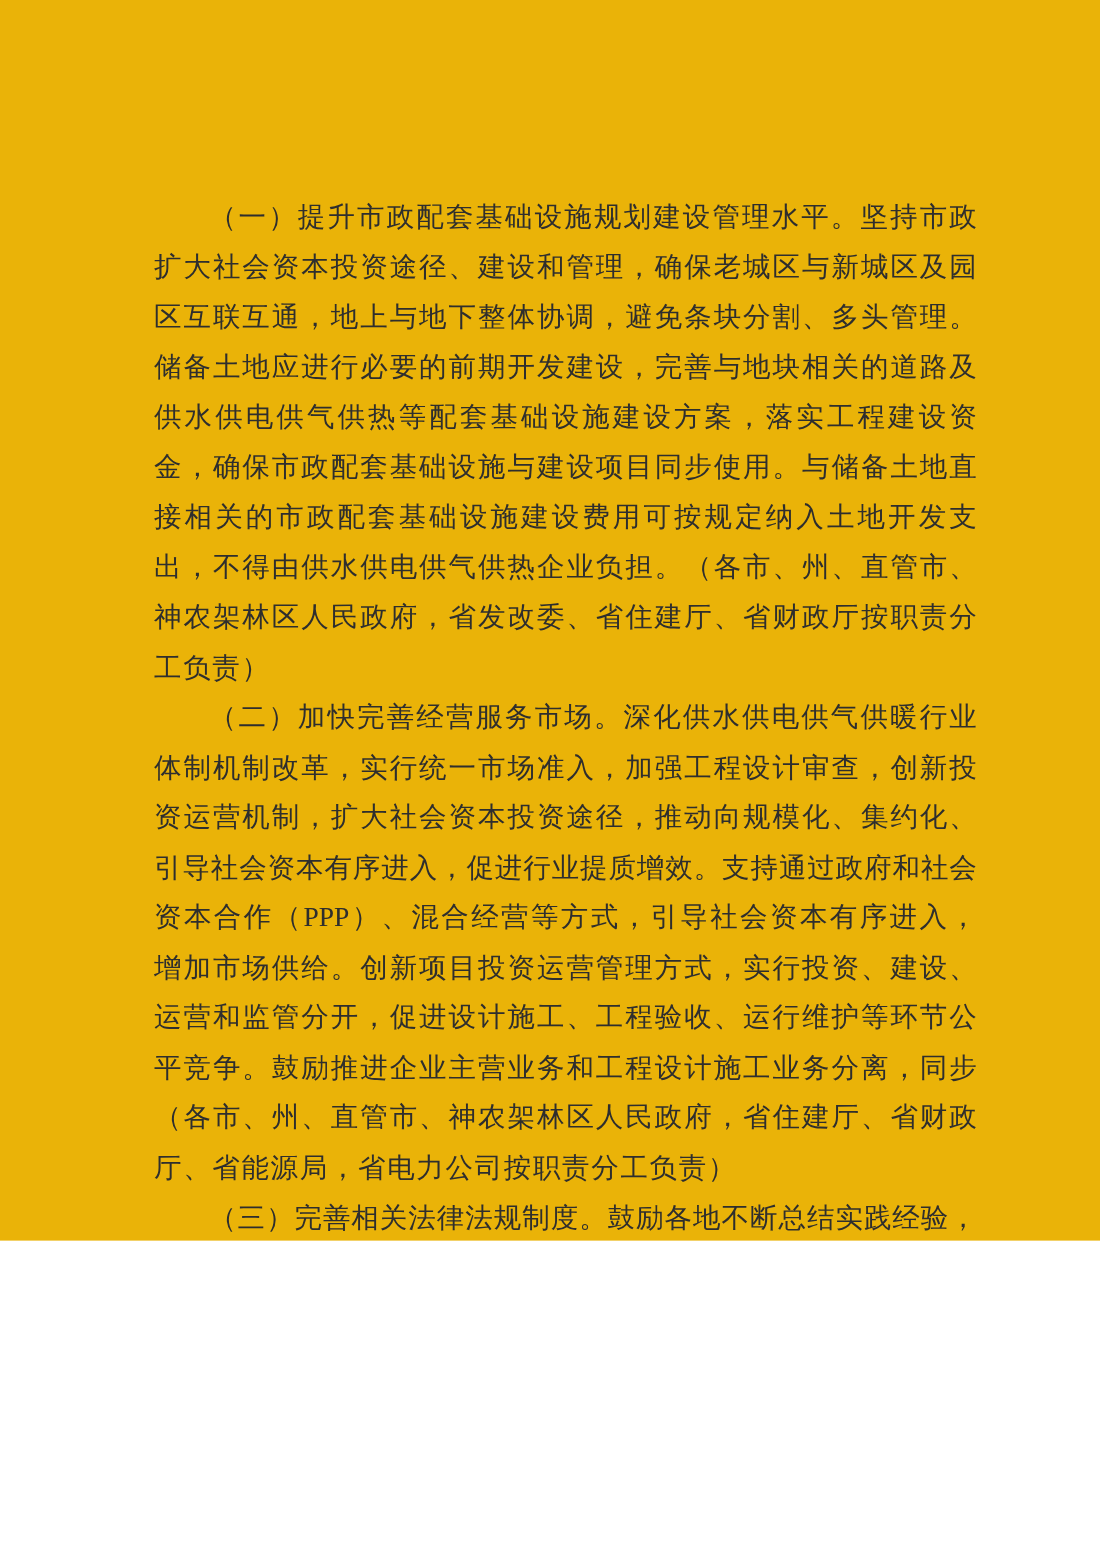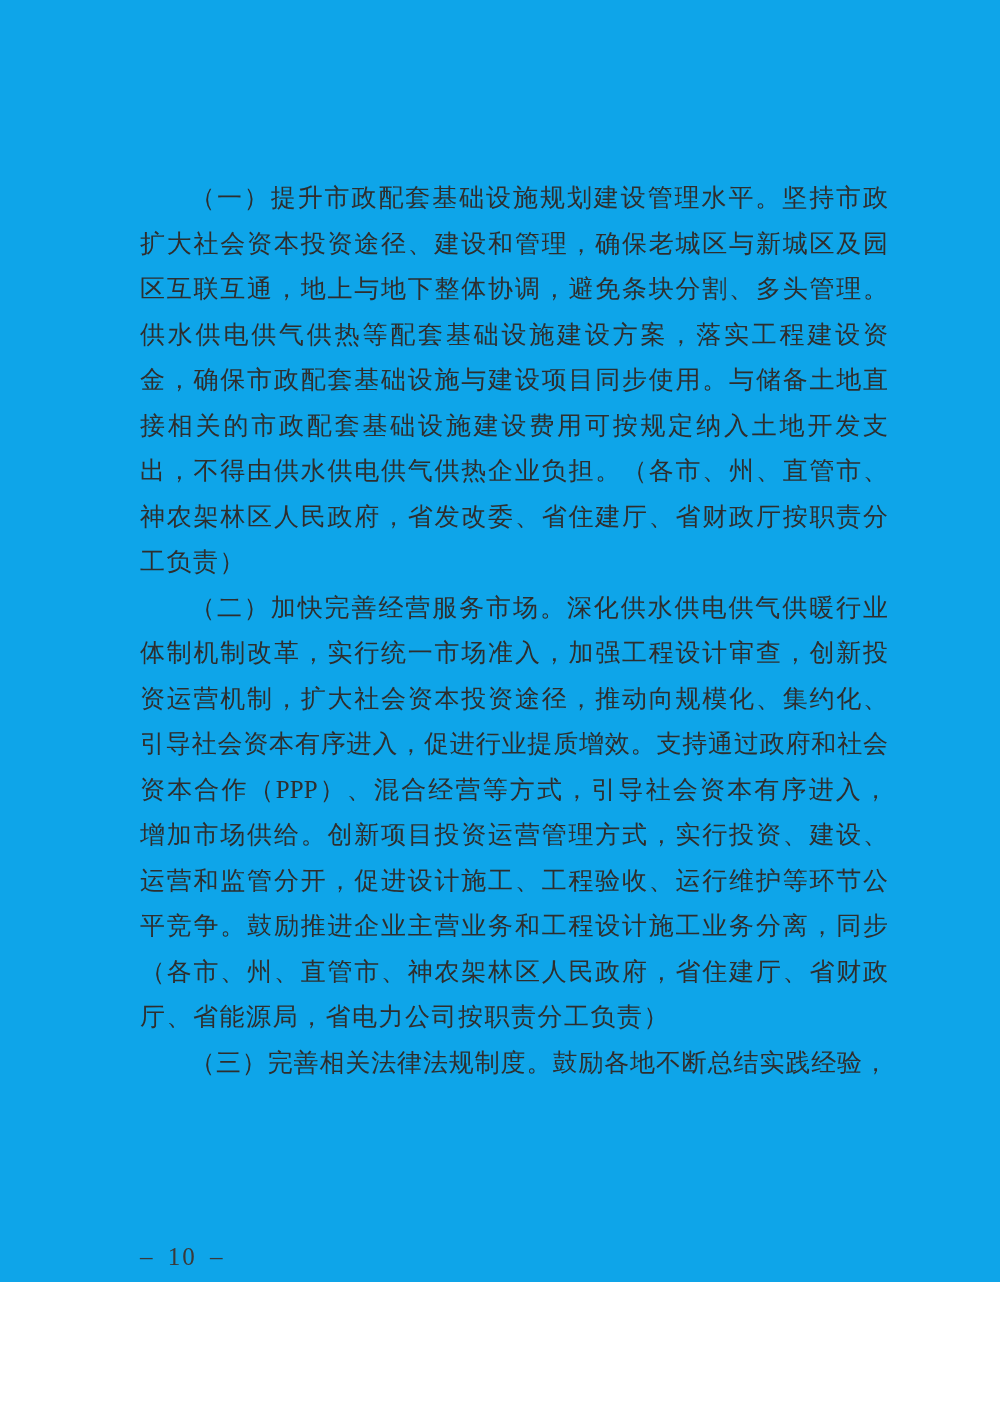--- a/index.html
+++ b/index.html
@@ -3,22 +3,22 @@
 <meta charset="utf-8">
 <style>
   html, body {
     margin: 0;
     padding: 0;
     background: #ffffff;
   }
   .page {
     position: relative;
     width: 1000px;
-    height: 1282px;
-    background: #0ea5e9;
+    height: 1128px;
+    background: #eab308;
     font-family: "Liberation Serif", "DejaVu Serif", serif;
     color: #2e2e2e;
     overflow: hidden;
   }
   .text-block {
     position: absolute;
     left: 140px;
     top: 175px;
     width: 748px;
     font-size: 25px;
@@ -49,20 +49,21 @@
   }
 </style>
 </head>
 <body>
 
 <div class="page">
   <div class="text-block">
     <div class="line indent">（一）提升市政配套基础设施规划建设管理水平。坚持市政</div>
     <div class="line">扩大社会资本投资途径、建设和管理，确保老城区与新城区及园</div>
     <div class="line">区互联互通，地上与地下整体协调，避免条块分割、多头管理。</div>
+    <div class="line">储备土地应进行必要的前期开发建设，完善与地块相关的道路及</div>
     <div class="line">供水供电供气供热等配套基础设施建设方案，落实工程建设资</div>
     <div class="line">金，确保市政配套基础设施与建设项目同步使用。与储备土地直</div>
     <div class="line">接相关的市政配套基础设施建设费用可按规定纳入土地开发支</div>
     <div class="line">出，不得由供水供电供气供热企业负担。（各市、州、直管市、</div>
     <div class="line">神农架林区人民政府，省发改委、省住建厅、省财政厅按职责分</div>
     <div class="line short">工负责）</div>
 
     <div class="line indent">（二）加快完善经营服务市场。深化供水供电供气供暖行业</div>
     <div class="line">体制机制改革，实行统一市场准入，加强工程设计审查，创新投</div>
     <div class="line">资运营机制，扩大社会资本投资途径，推动向规模化、集约化、</div>

